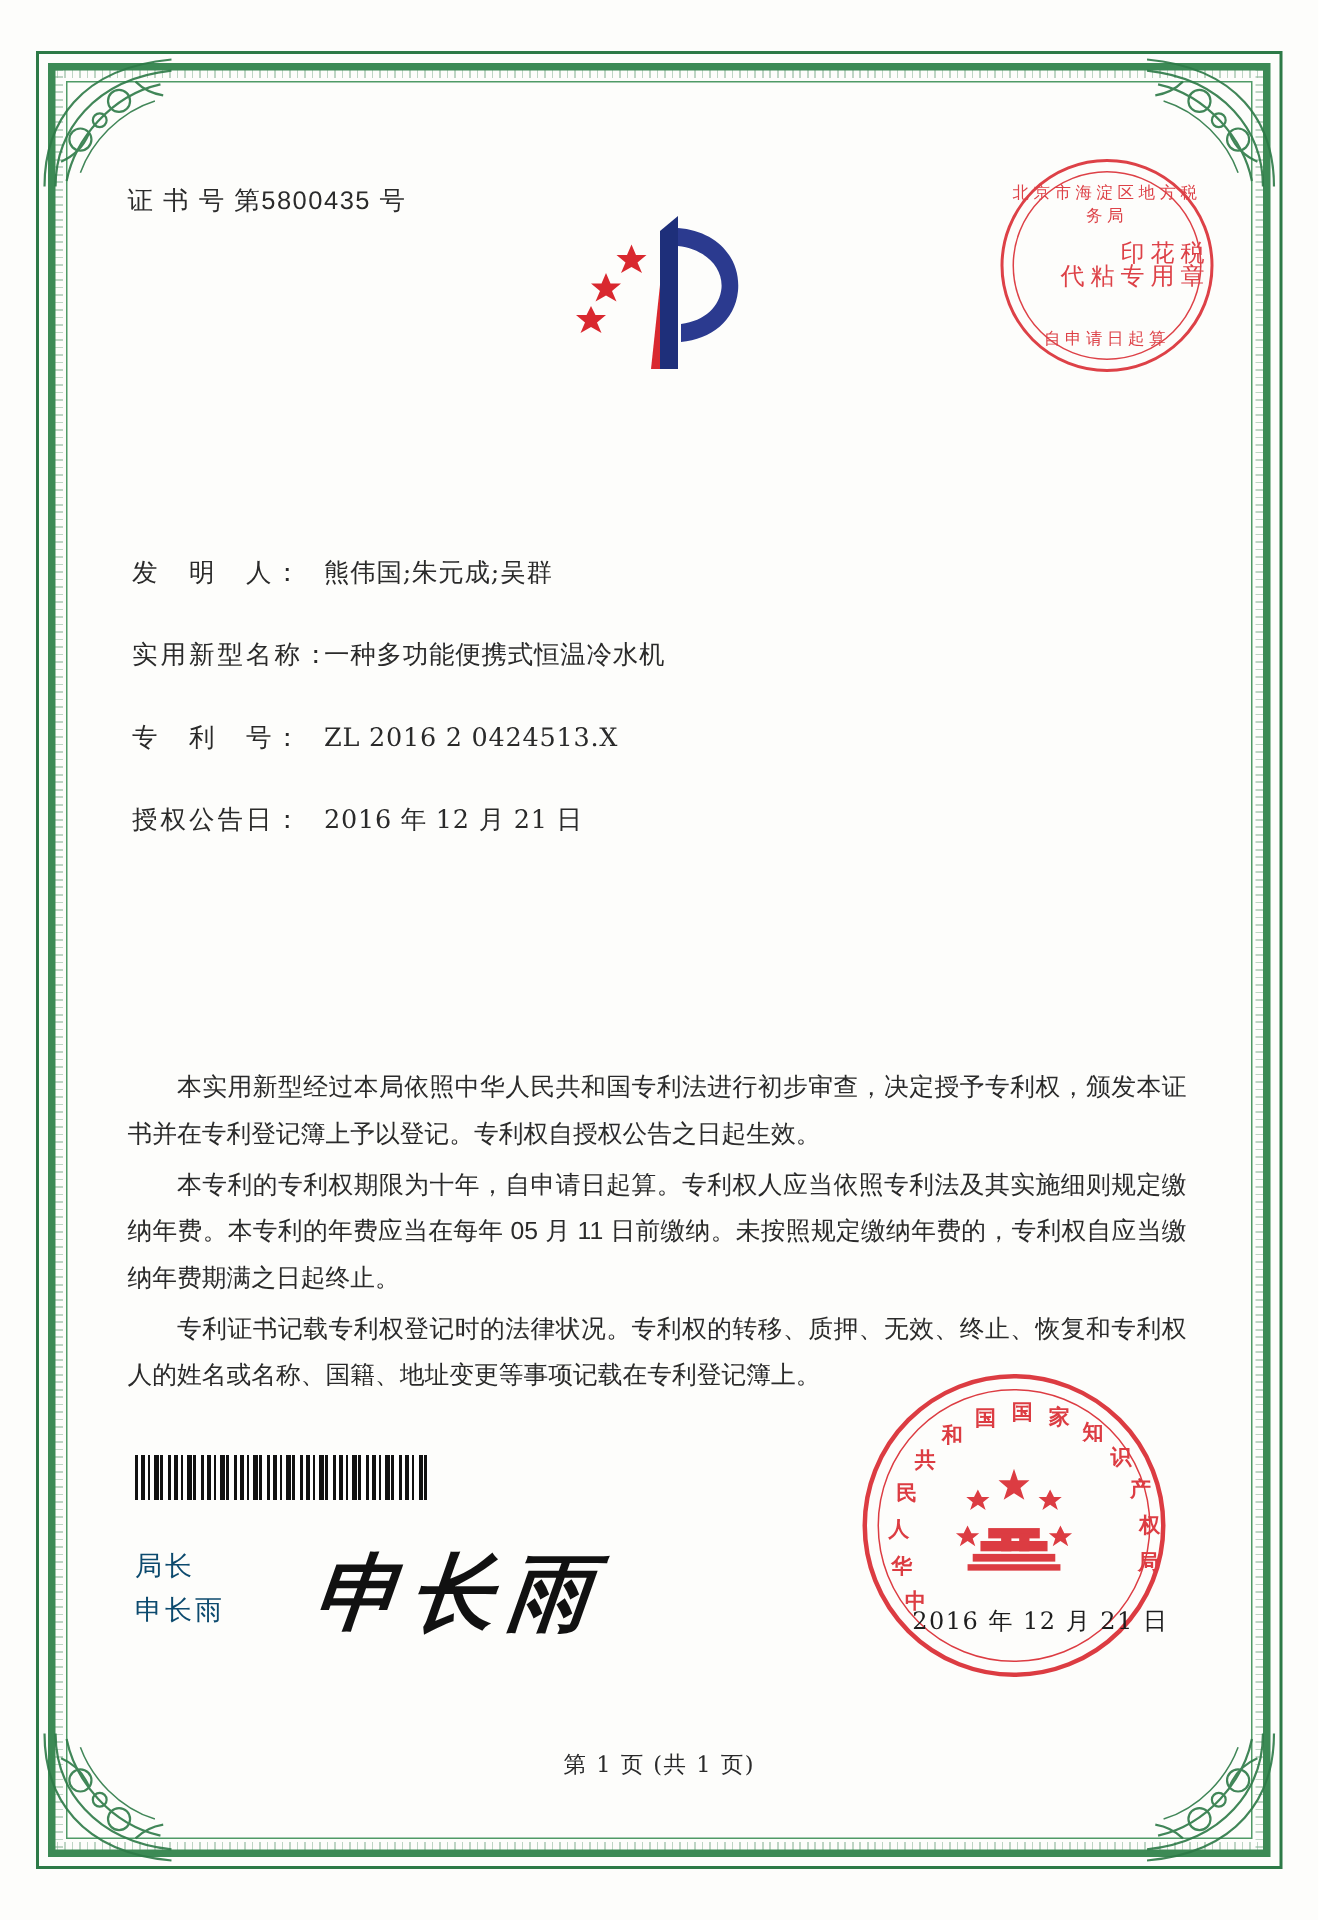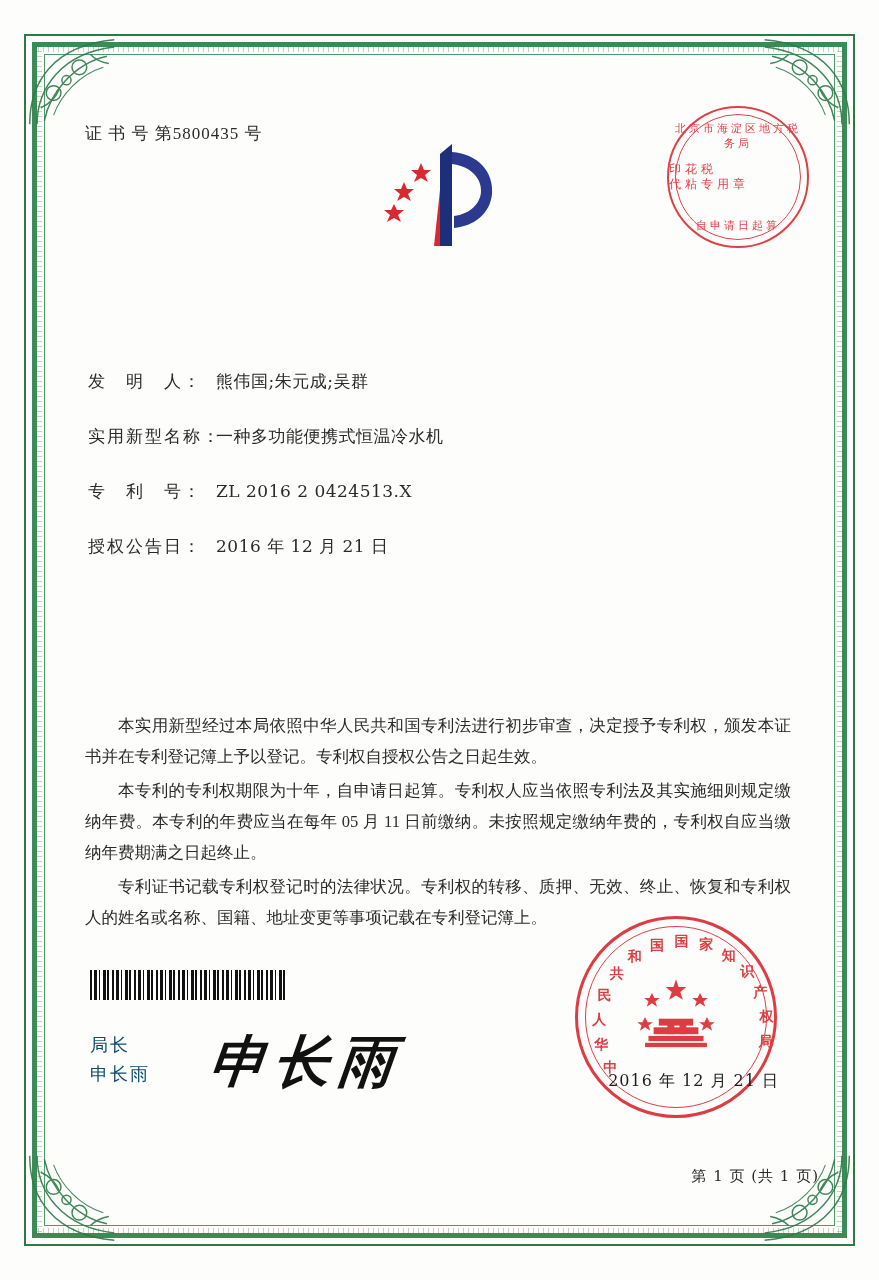--- a/index.html
+++ b/index.html
@@ -70,21 +70,21 @@
     position: absolute;
     left: 60px; top: 70px;
     width: 759px; height: 1140px;
   }
   .cert-no {
     position: absolute;
     left: 25px; top: 52px;
     font-size: 17px;
     letter-spacing: 1px;
     color: #2b2b2b;
-    font-family: Liberation Serif, serif;
+    font-family: Liberation Sans, sans-serif;
   }
 
   
   .logo { position: absolute; left: 318px; top: 68px; width: 130px; height: 110px; }
   
   .seal-top {
     position: absolute;
     right: 10px; top: 36px;
     width: 138px; height: 138px;
     border-radius: 50%;
@@ -94,22 +94,22 @@
   }
   .seal-top .ring {
     position: absolute; left: 6px; top: 6px; right: 6px; bottom: 6px;
     border-radius: 50%;
     border: 1px solid #d9282f;
   }
   .seal-top .ctr {
     position: absolute;
     left: 0; right: 0; top: 50%;
     transform: translateY(-50%);
-    text-align: left;
-    font-size: 12px;
+    text-align: right;
+    font-size: 16px;
     line-height: 15px;
     letter-spacing: 4px;
   }
   .seal-top .arc {
     position: absolute;
     left: 0; width: 100%;
     text-align: center;
     font-size: 11px;
     letter-spacing: 3px;
   }
@@ -152,21 +152,21 @@
   }
 
   .para-block {
     position: absolute;
     left: 25px; top: 640px;
     width: 706px;
     font-size: 16.5px;
     line-height: 31px;
     color: #2a2a2a;
     text-align: justify;
-    font-family: Liberation Serif, serif;
+    font-family: Liberation Sans, sans-serif;
   }
   .para-block p {
     margin: 0 0 3px 0;
     text-indent: 33px;
   }
 
   .barcode {
     position: absolute;
     left: 30px; top: 900px;
     width: 196px; height: 30px;
@@ -238,21 +238,21 @@
     right: 40px; bottom: 118px;
     font-size: 16px;
     letter-spacing: 1px;
     color: #1e1e1e;
     font-family: "DejaVu Serif", serif;
   }
   .page-footer {
     position: absolute;
     left: 0; bottom: 24px;
     width: 100%;
-    text-align: right;
+    text-align: center;
     font-size: 15px;
     letter-spacing: 1px;
     color: #2a2a2a;
     font-family: "DejaVu Serif", serif;
   }
 </style>
 </head>
 <body>
 
 <div id="page">

